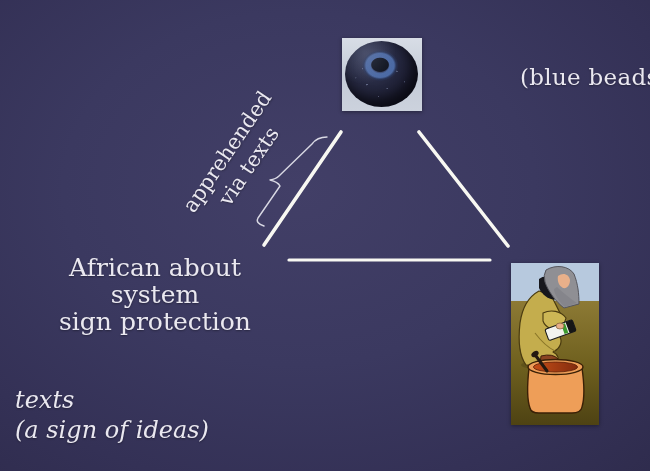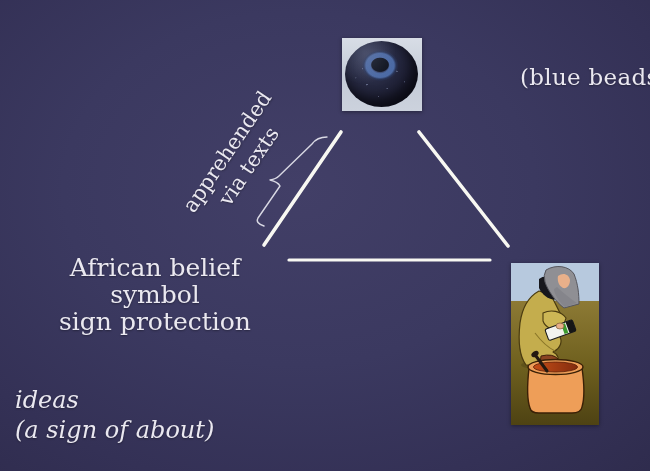--- a/index.html
+++ b/index.html
@@ -112,27 +112,27 @@
   <div class="label referent-label">
     <span>(blue beads)</span>
   </div>
 
   <div class="label edge-label">
     <span>apprehended</span>
     <span>via texts</span>
   </div>
 
   <div class="label concept-label">
-    <span>African belief symbol</span>
+    <span>African about system</span>
     <span>sign protection</span>
   </div>
 
   <div class="label symbol-caption">
-    <span>ideas</span>
-    <span>(a sign of about)</span>
+    <span>texts</span>
+    <span>(a sign of ideas)</span>
   </div>
 
   <figure class="person-illustration">
     <svg width="88" height="162" viewBox="0 0 88 162">
       <defs>
         <linearGradient id="groundGrad" x1="0" y1="0" x2="0" y2="1">
           <stop offset="0" stop-color="#8d7a35"></stop>
           <stop offset="0.5" stop-color="#70611f"></stop>
           <stop offset="1" stop-color="#4e4213"></stop>
         </linearGradient>

